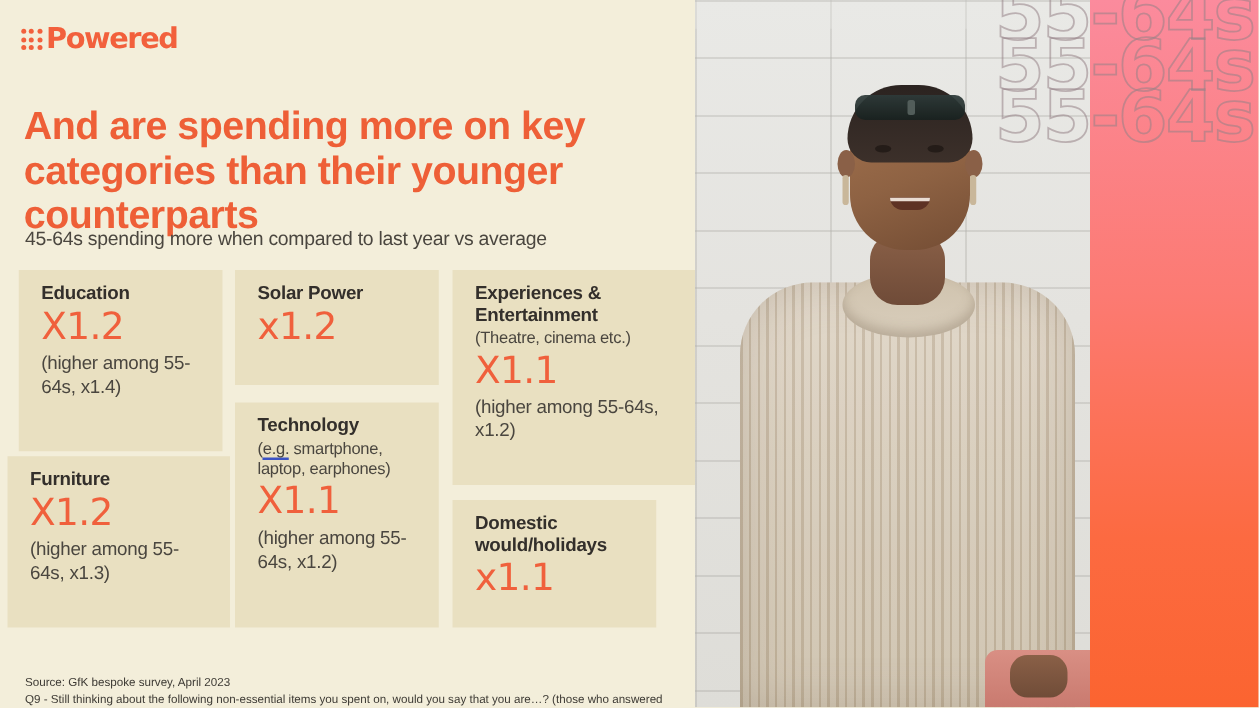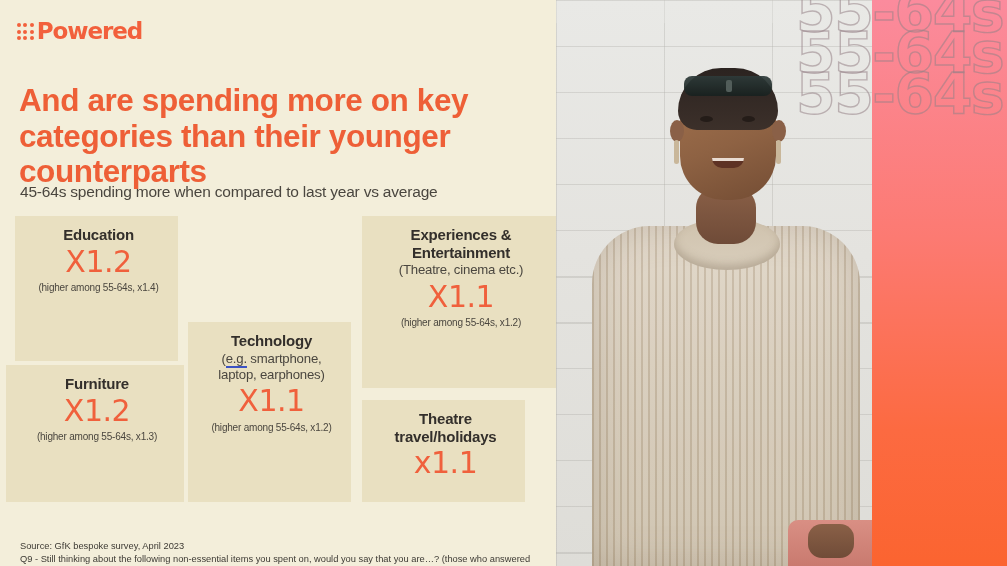--- a/index.html
+++ b/index.html
@@ -23,26 +23,26 @@
 
   
   #headline{position:absolute;left:19px;top:62px;width:520px;
     font-size:31.5px;font-weight:bold;line-height:1.13;color:#EE5F37;letter-spacing:-0.4px;}
 
   
   #subtitle{position:absolute;left:20px;top:183px;width:520px;
     font-size:15.5px;color:#4A463F;letter-spacing:-0.2px;}
 
   
-  .card{position:absolute;background:#E9E0C1;box-sizing:border-box;padding:10px 14px 10px 18px;text-align:center;}
+  .card{position:absolute;background:#E9E0C1;box-sizing:border-box;padding:10px 14px 10px 18px;}
   .c-title{font-size:15px;font-weight:bold;color:#332F2B;line-height:1.18;letter-spacing:-0.2px;}
   .c-sub{font-size:13.2px;color:#4A463F;line-height:1.24;margin-top:1px;letter-spacing:-0.2px;}
   .c-val{font-size:30px;color:#F0603C;line-height:1.12;margin-top:1px;letter-spacing:-0.5px;
          font-family:"DejaVu Sans","Liberation Sans",sans-serif;font-weight:400;}
-  .c-note{font-size:10px;color:#4A463F;line-height:1.26;margin-top:4px;letter-spacing:-0.2px;}
+  .c-note{font-size:15px;color:#4A463F;line-height:1.26;margin-top:4px;letter-spacing:-0.2px;}
   .spellmark{border-bottom:2px solid #3B52C4;}
 
   
   #card-education  {left:15px; top:216px; width:163px; height:145px;}
   #card-furniture  {left:6px; top:365px; width:178px; height:137px;}
   #card-solar      {left:188px;top:216px; width:163px; height:92px;}
   #card-technology {left:188px;top:322px; width:163px; height:180px;}
   #card-experiences{left:362px;top:216px; width:194px; height:172px;}
   #card-domestic   {left:362px;top:400px; width:163px; height:102px;}
 
@@ -173,37 +173,41 @@
       <div class="c-val">X1.2</div>
       <div class="c-note">(higher among 55-64s, x1.4)</div>
     </div>
 
     <div class="card" id="card-furniture">
       <div class="c-title">Furniture</div>
       <div class="c-val">X1.2</div>
       <div class="c-note">(higher among 55-64s, x1.3)</div>
     </div>
 
+    <div class="card" id="card-solar">
+      <div class="c-title">Solar Power</div>
+      <div class="c-val">x1.2</div>
+    </div>
 
     <div class="card" id="card-technology">
       <div class="c-title">Technology</div>
       <div class="c-sub"><span>(</span><span class="spellmark">e.g.</span><span> smartphone, laptop, earphones)</span></div>
       <div class="c-val">X1.1</div>
       <div class="c-note">(higher among 55-64s, x1.2)</div>
     </div>
 
     <div class="card" id="card-experiences">
       <div class="c-title">Experiences &amp; Entertainment</div>
       <div class="c-sub">(Theatre, cinema etc.)</div>
       <div class="c-val">X1.1</div>
       <div class="c-note">(higher among 55-64s, x1.2)</div>
     </div>
 
     <div class="card" id="card-domestic">
-      <div class="c-title">Theatre travel/holidays</div>
+      <div class="c-title">Domestic would/holidays</div>
       <div class="c-val">x1.1</div>
     </div>
 
     <div id="footer">
       <div>Source: GfK bespoke survey, April 2023</div>
       <div>Q9 - Still thinking about the following non-essential items you spent on, would you say that you are…? (those who answered ‘spending more than I was last year’)</div>
     </div>
 
   </div>
 </div>

